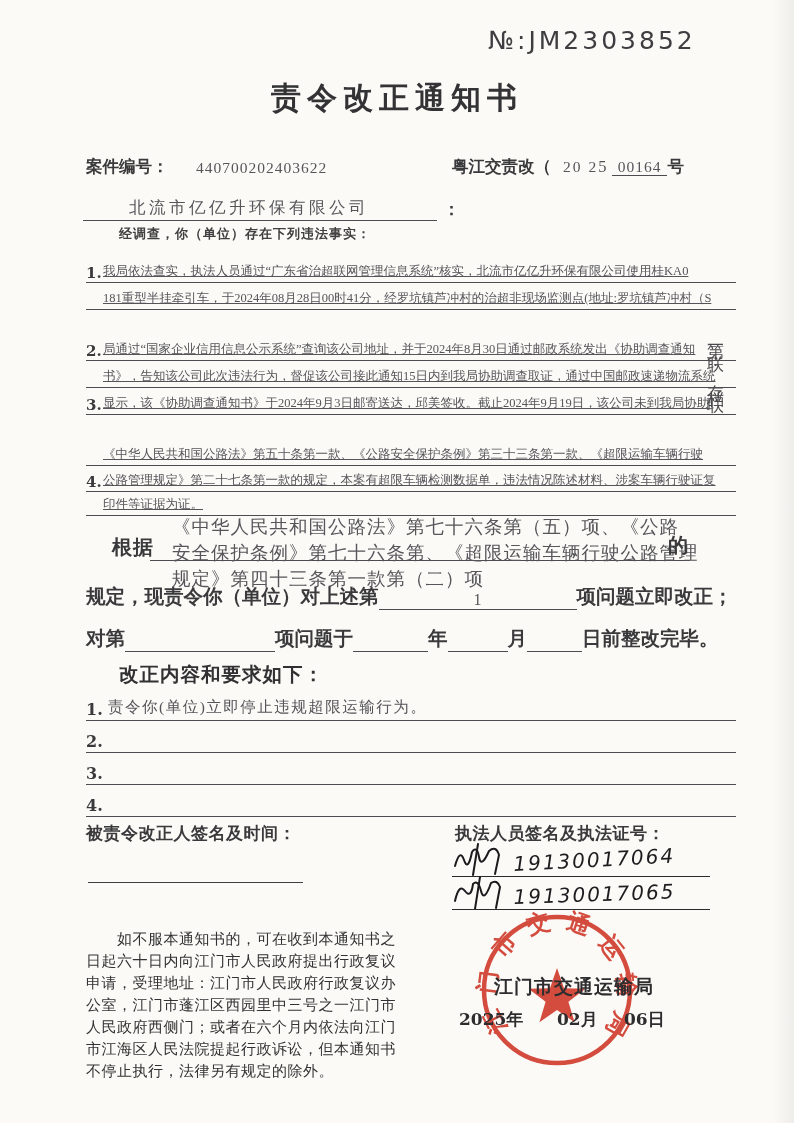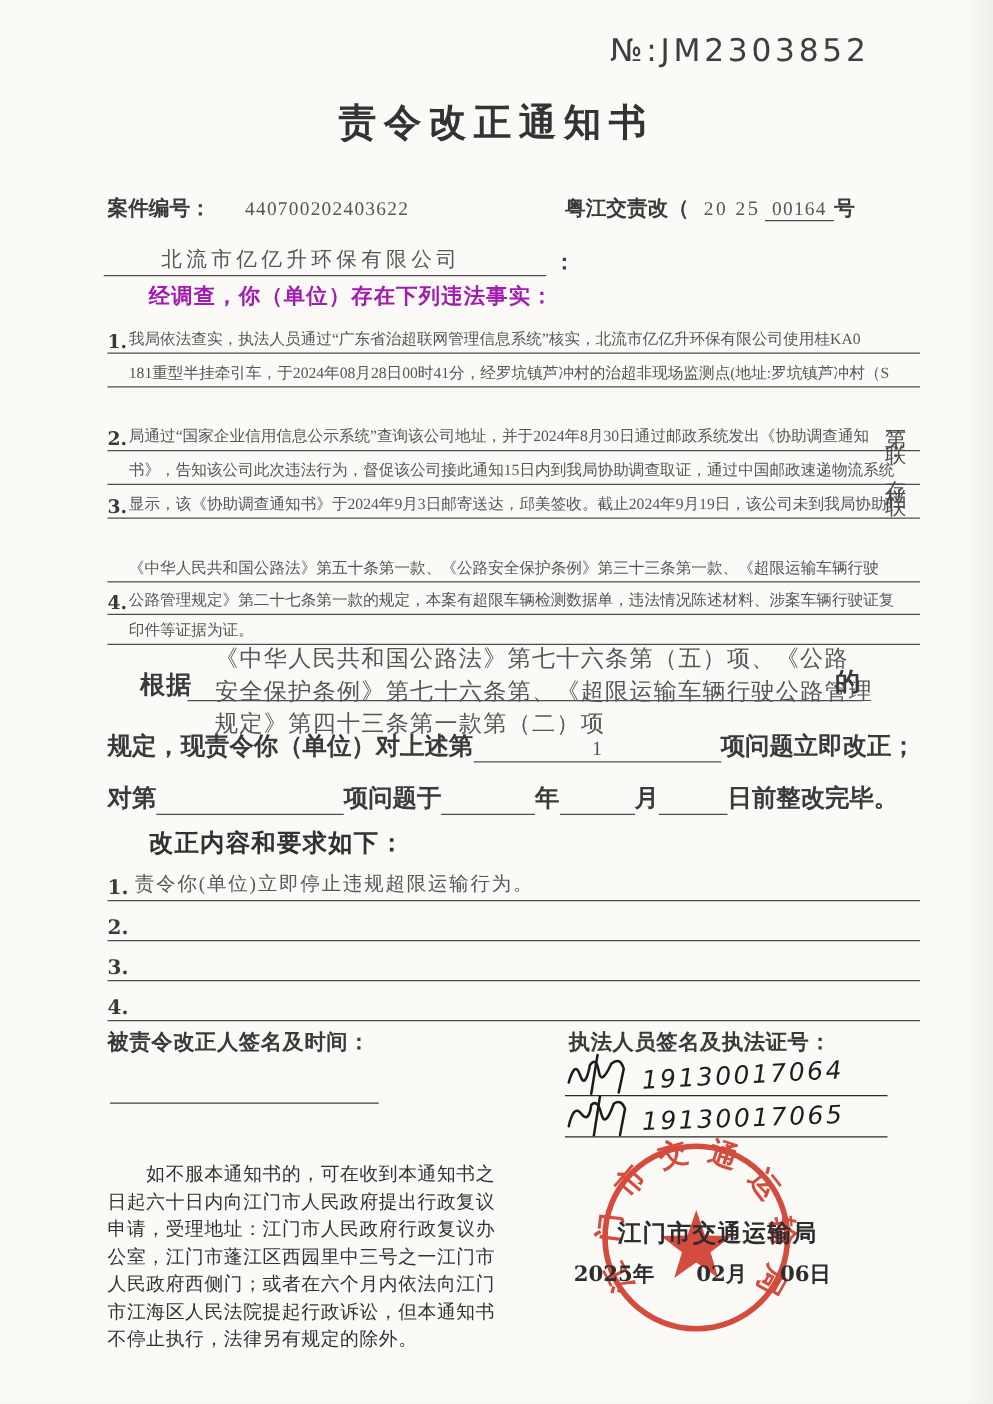--- a/index.html
+++ b/index.html
@@ -20,26 +20,26 @@
     letter-spacing:6px;color:#333335;}
   .case-label{left:86px;top:156px;font-size:16.5px;font-weight:600;}
   .case-value{left:196px;top:159px;font-size:15.5px;letter-spacing:1px;}
   .docno{left:452px;top:156px;font-size:16.5px;white-space:nowrap;}
   .docno .printed{font-weight:600;}
   .docno .yr{font-size:15.5px;margin-left:12px;letter-spacing:2px;}
   .docno .num{font-size:15.5px;border-bottom:1.5px solid #4c4c50;padding:0 6px;letter-spacing:1px;}
   .addr-line{left:83px;top:192px;width:354px;height:28px;border-bottom:1.6px solid #4c4c50;}
   .addr-text{position:absolute;left:46px;bottom:1px;font-size:16.5px;letter-spacing:3.5px;}
   .addr-colon{left:443px;top:198px;font-size:17px;font-weight:600;}
-  .intro{left:119px;top:225px;font-size:17px;font-weight:600;letter-spacing:1px;color:#a21caf;}
+  .intro{left:119px;top:225px;font-size:13px;font-weight:600;letter-spacing:1px;color:#404040;}
   .fact-line{left:86px;width:650px;height:24px;border-bottom:1.5px solid #4c4c50;
     display:flex;align-items:flex-end;}
   .fact-line .marker{position:absolute;left:0;bottom:0;font-size:15px;color:#3a3a3c;
     font-weight:600;}
-  .fact-line .txt{margin-left:17px;font-size:12.5px;white-space:nowrap;padding-bottom:2px;}
+  .fact-line .txt{margin-left:17px;font-size:12.5px;white-space:nowrap;padding-bottom:2px;text-decoration:underline;}
   .basis-label{left:112px;top:534px;font-size:20px;font-weight:600;letter-spacing:1px;text-align:center;}
   .basis-fill{font-size:18.5px;letter-spacing:1px;white-space:nowrap;}
   .basis-uline{left:150px;top:536px;width:540px;height:24px;border-bottom:1.6px solid #4c4c50;}
   .basis-de{left:668px;top:532px;font-size:20px;font-weight:600;}
   .order-line{left:86px;top:583px;font-size:19.5px;font-weight:600;display:flex;align-items:flex-end;white-space:nowrap;}
   .order-fill{display:inline-block;width:198px;border-bottom:1.6px solid #4c4c50;
     text-align:center;font-weight:400;font-size:16px;}
   .deadline{left:86px;top:625px;font-size:19.5px;font-weight:600;display:flex;align-items:flex-end;white-space:nowrap;}
   .u{display:inline-block;border-bottom:1.6px solid #4c4c50;height:22px;}
   .corr-head{left:119px;top:661px;font-size:19.5px;font-weight:600;letter-spacing:1px;color:#313133;}

